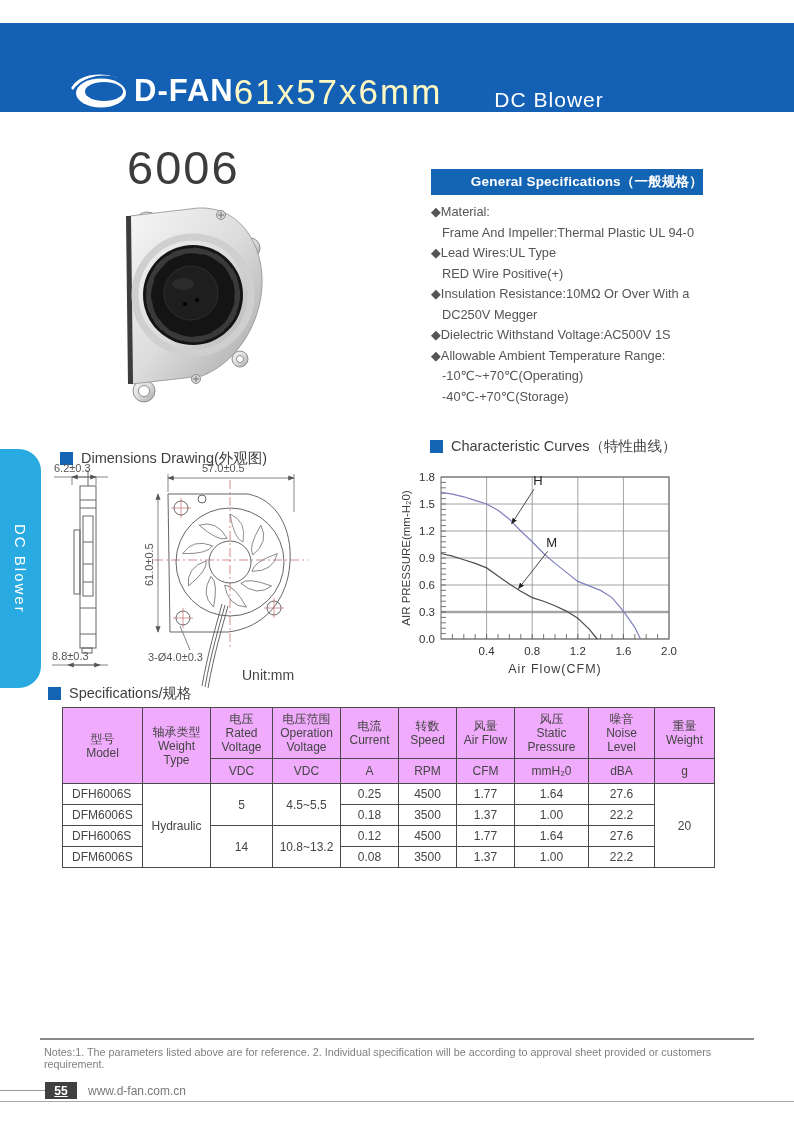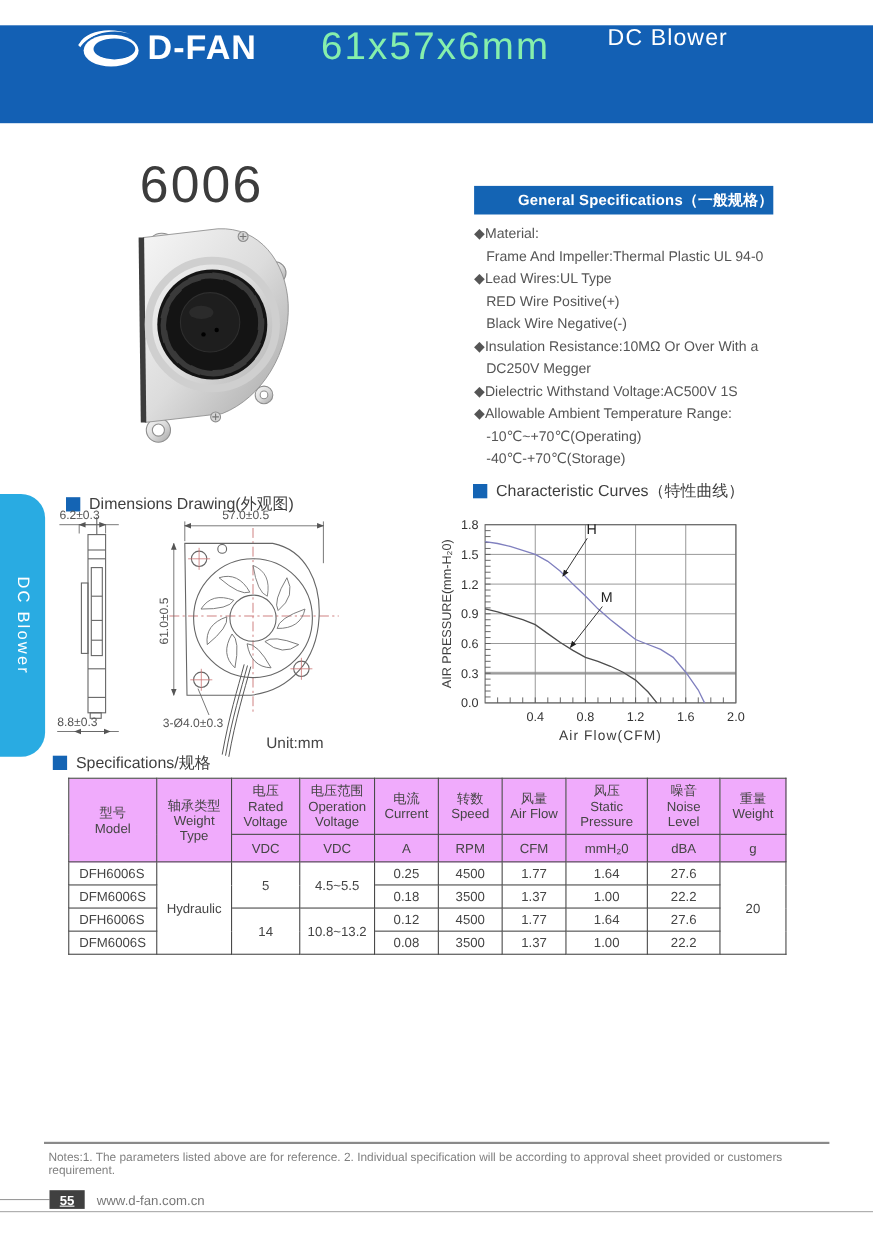--- a/index.html
+++ b/index.html
@@ -1,24 +1,24 @@
 <!DOCTYPE html>
 <html><head>
 <meta charset="utf-8">
 <style>
   html,body{margin:0;padding:0;background:#ffffff;}
   .page{position:relative;width:794px;height:1123px;background:#fff;overflow:hidden;
         font-family:"Liberation Sans","DejaVu Sans",sans-serif;color:#444;}
 
   
   .topbar{position:absolute;left:0;top:23px;width:794px;height:89px;background:#1360b4;
-          display:flex;align-items:flex-start;}
+          display:flex;align-items:flex-end;}
   .brand{display:flex;align-items:center;margin-left:68px;}
   .brand-name{color:#fff;font-size:31px;font-weight:bold;letter-spacing:1px;margin-left:4px;}
-  .size-title{color:#86efac;font-size:35px;font-weight:400;margin-left:58px;letter-spacing:2px;}
+  .size-title{color:#fef9c3;font-size:35px;font-weight:400;letter-spacing:2px;}
   .type-title{color:#fff;font-size:21px;margin-left:52px;letter-spacing:1px;}
 
   
   .model-title{position:absolute;left:127px;top:140px;font-size:47px;color:#3c3c3c;letter-spacing:2px;}
   .fan-photo{position:absolute;left:100px;top:196px;width:175px;height:208px;}
 
   
   .gen-specs{position:absolute;left:431px;top:169px;width:272px;}
   .gs-title{background:#1464b4;color:#fff;font-size:13.5px;font-weight:bold;
             padding:4px 0 4px 8px;letter-spacing:.2px;text-align:right;}
@@ -130,21 +130,20 @@
     </svg>
   </div>
 
   <section class="gen-specs">
     <div class="gs-title">General Specifications（一般规格）</div>
     <ul class="gs-list">
       <li>◆Material:</li>
       <li class="cont">Frame And Impeller:Thermal Plastic UL 94-0</li>
       <li>◆Lead Wires:UL Type</li>
       <li class="cont">RED Wire Positive(+)</li>
-      <li class="cont">Black Wire Negative(-)</li>
       <li>◆Insulation Resistance:10MΩ Or Over With a</li>
       <li class="cont">DC250V Megger</li>
       <li>◆Dielectric Withstand Voltage:AC500V 1S</li>
       <li>◆Allowable Ambient Temperature Range:</li>
       <li class="cont">-10℃~+70℃(Operating)</li>
       <li class="cont">-40℃-+70℃(Storage)</li>
     </ul>
   </section>
 
   <aside class="side-tab">

